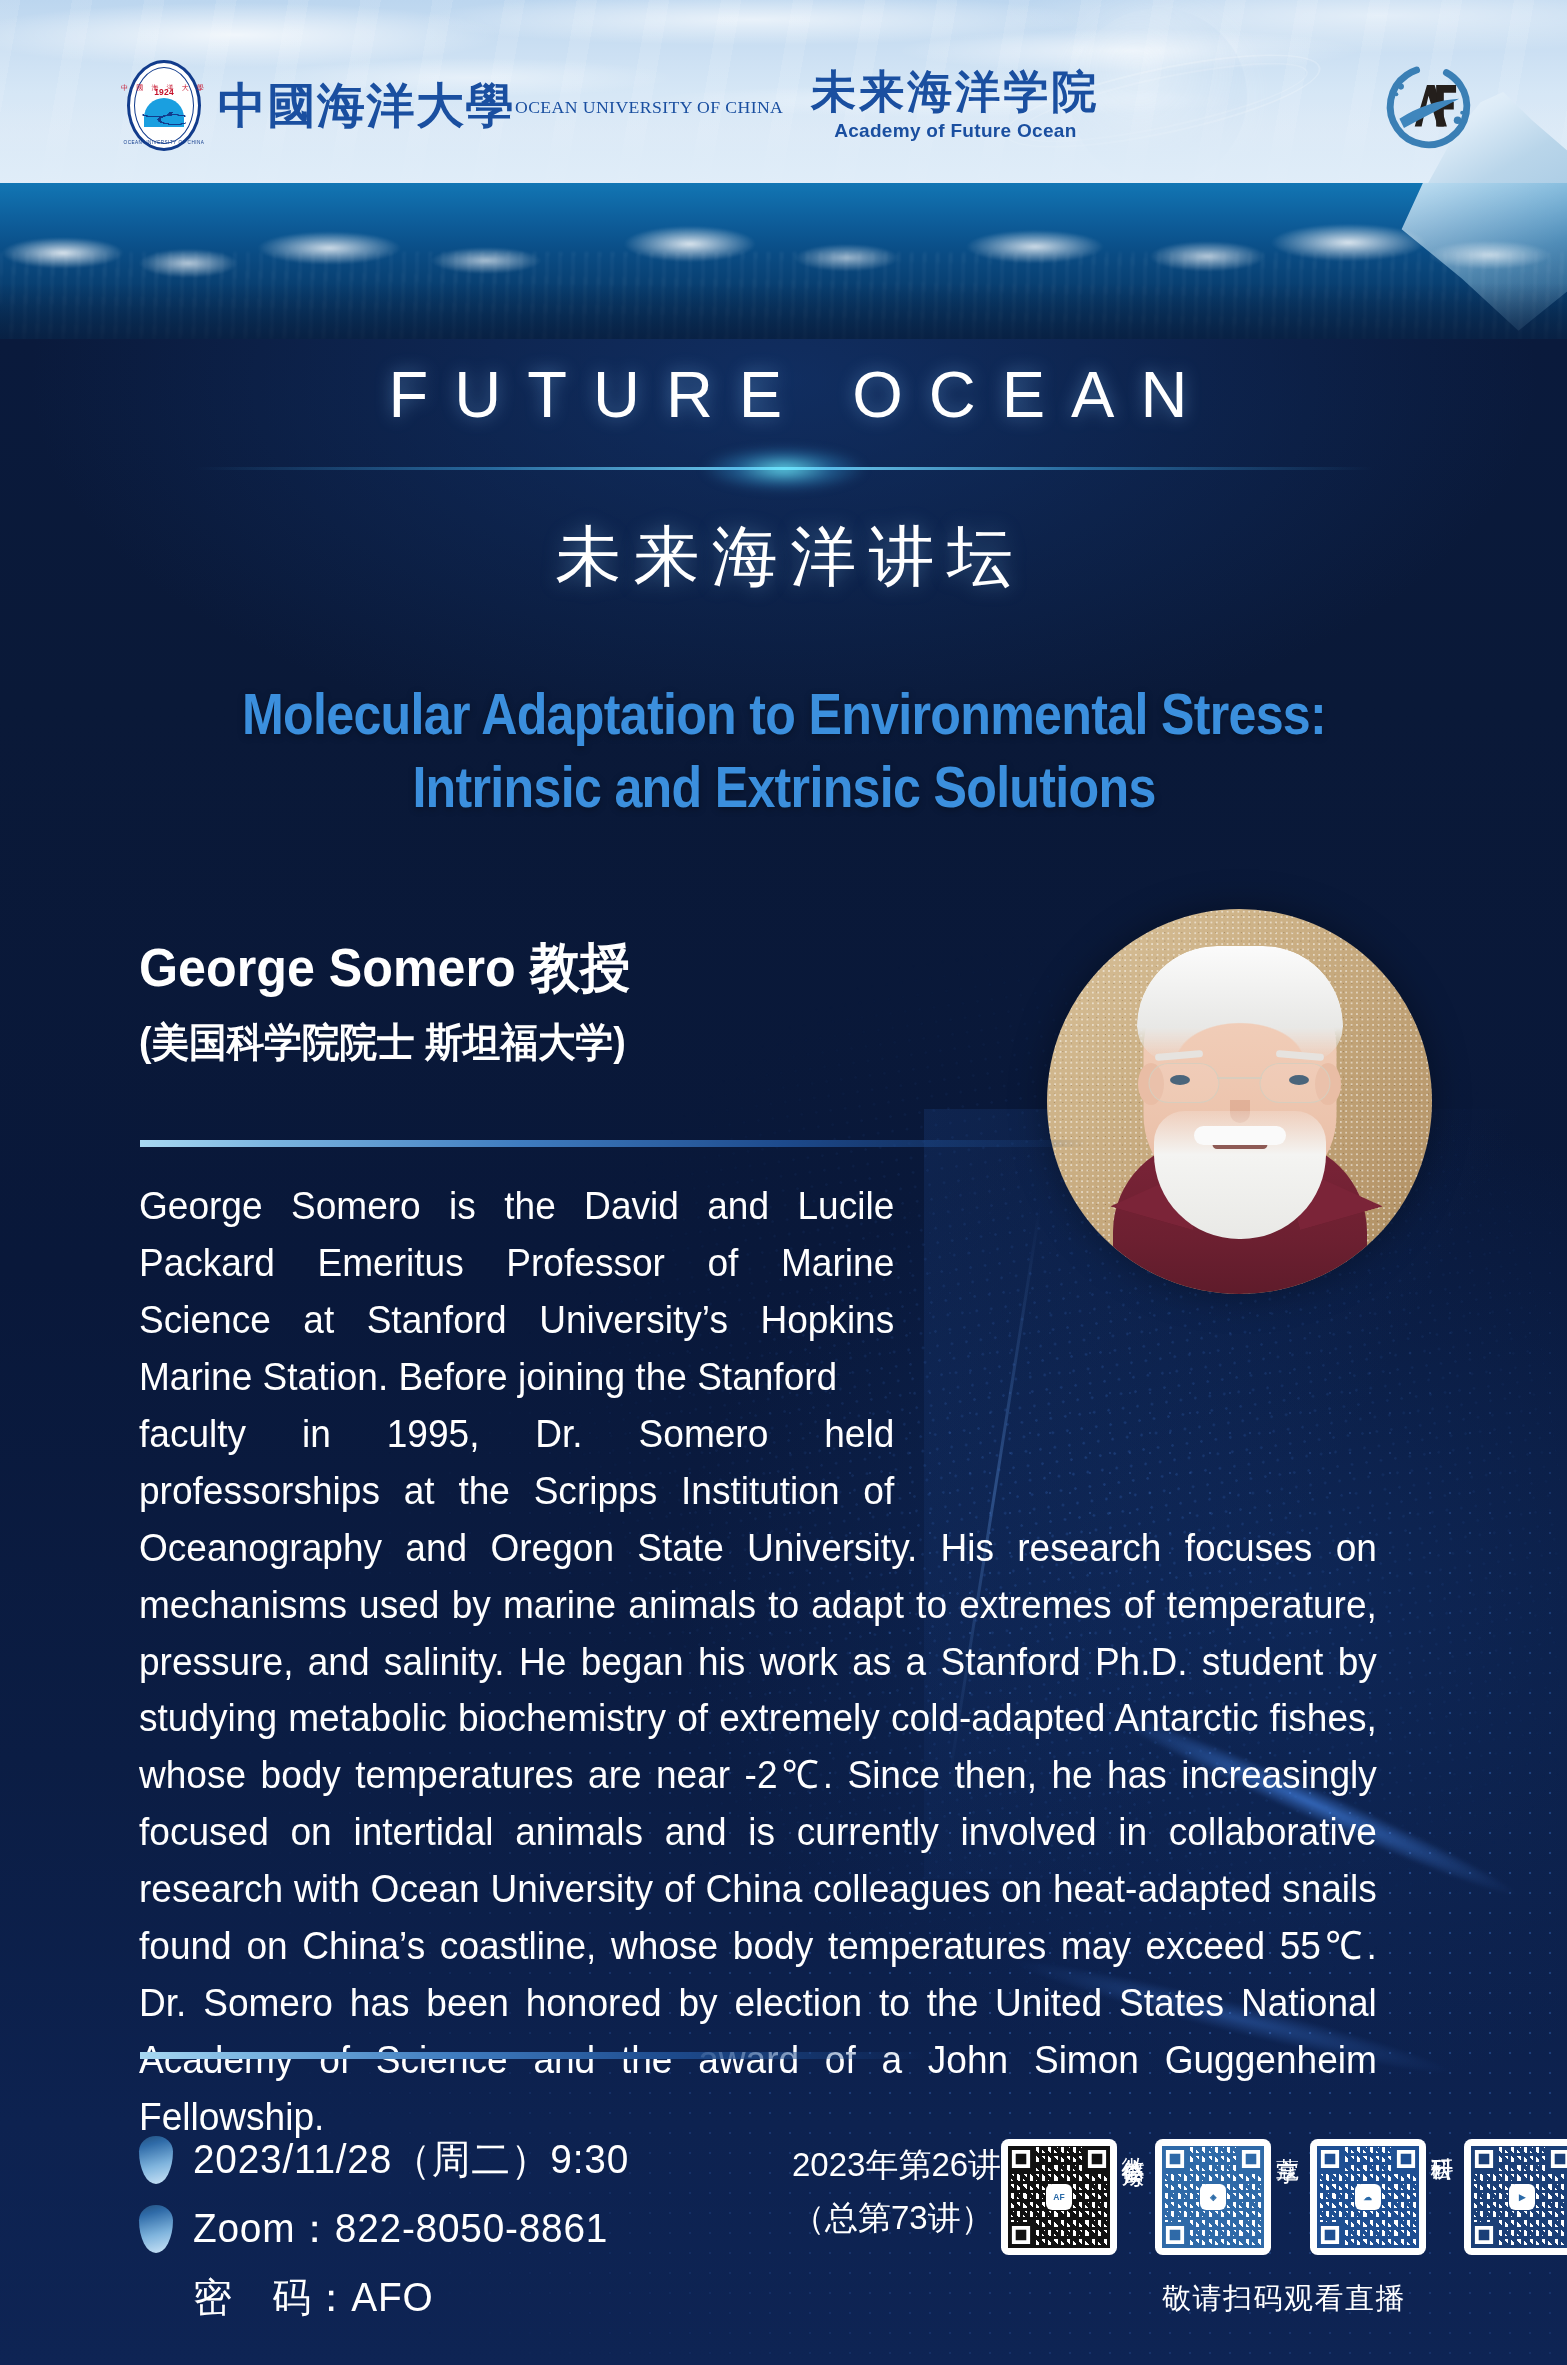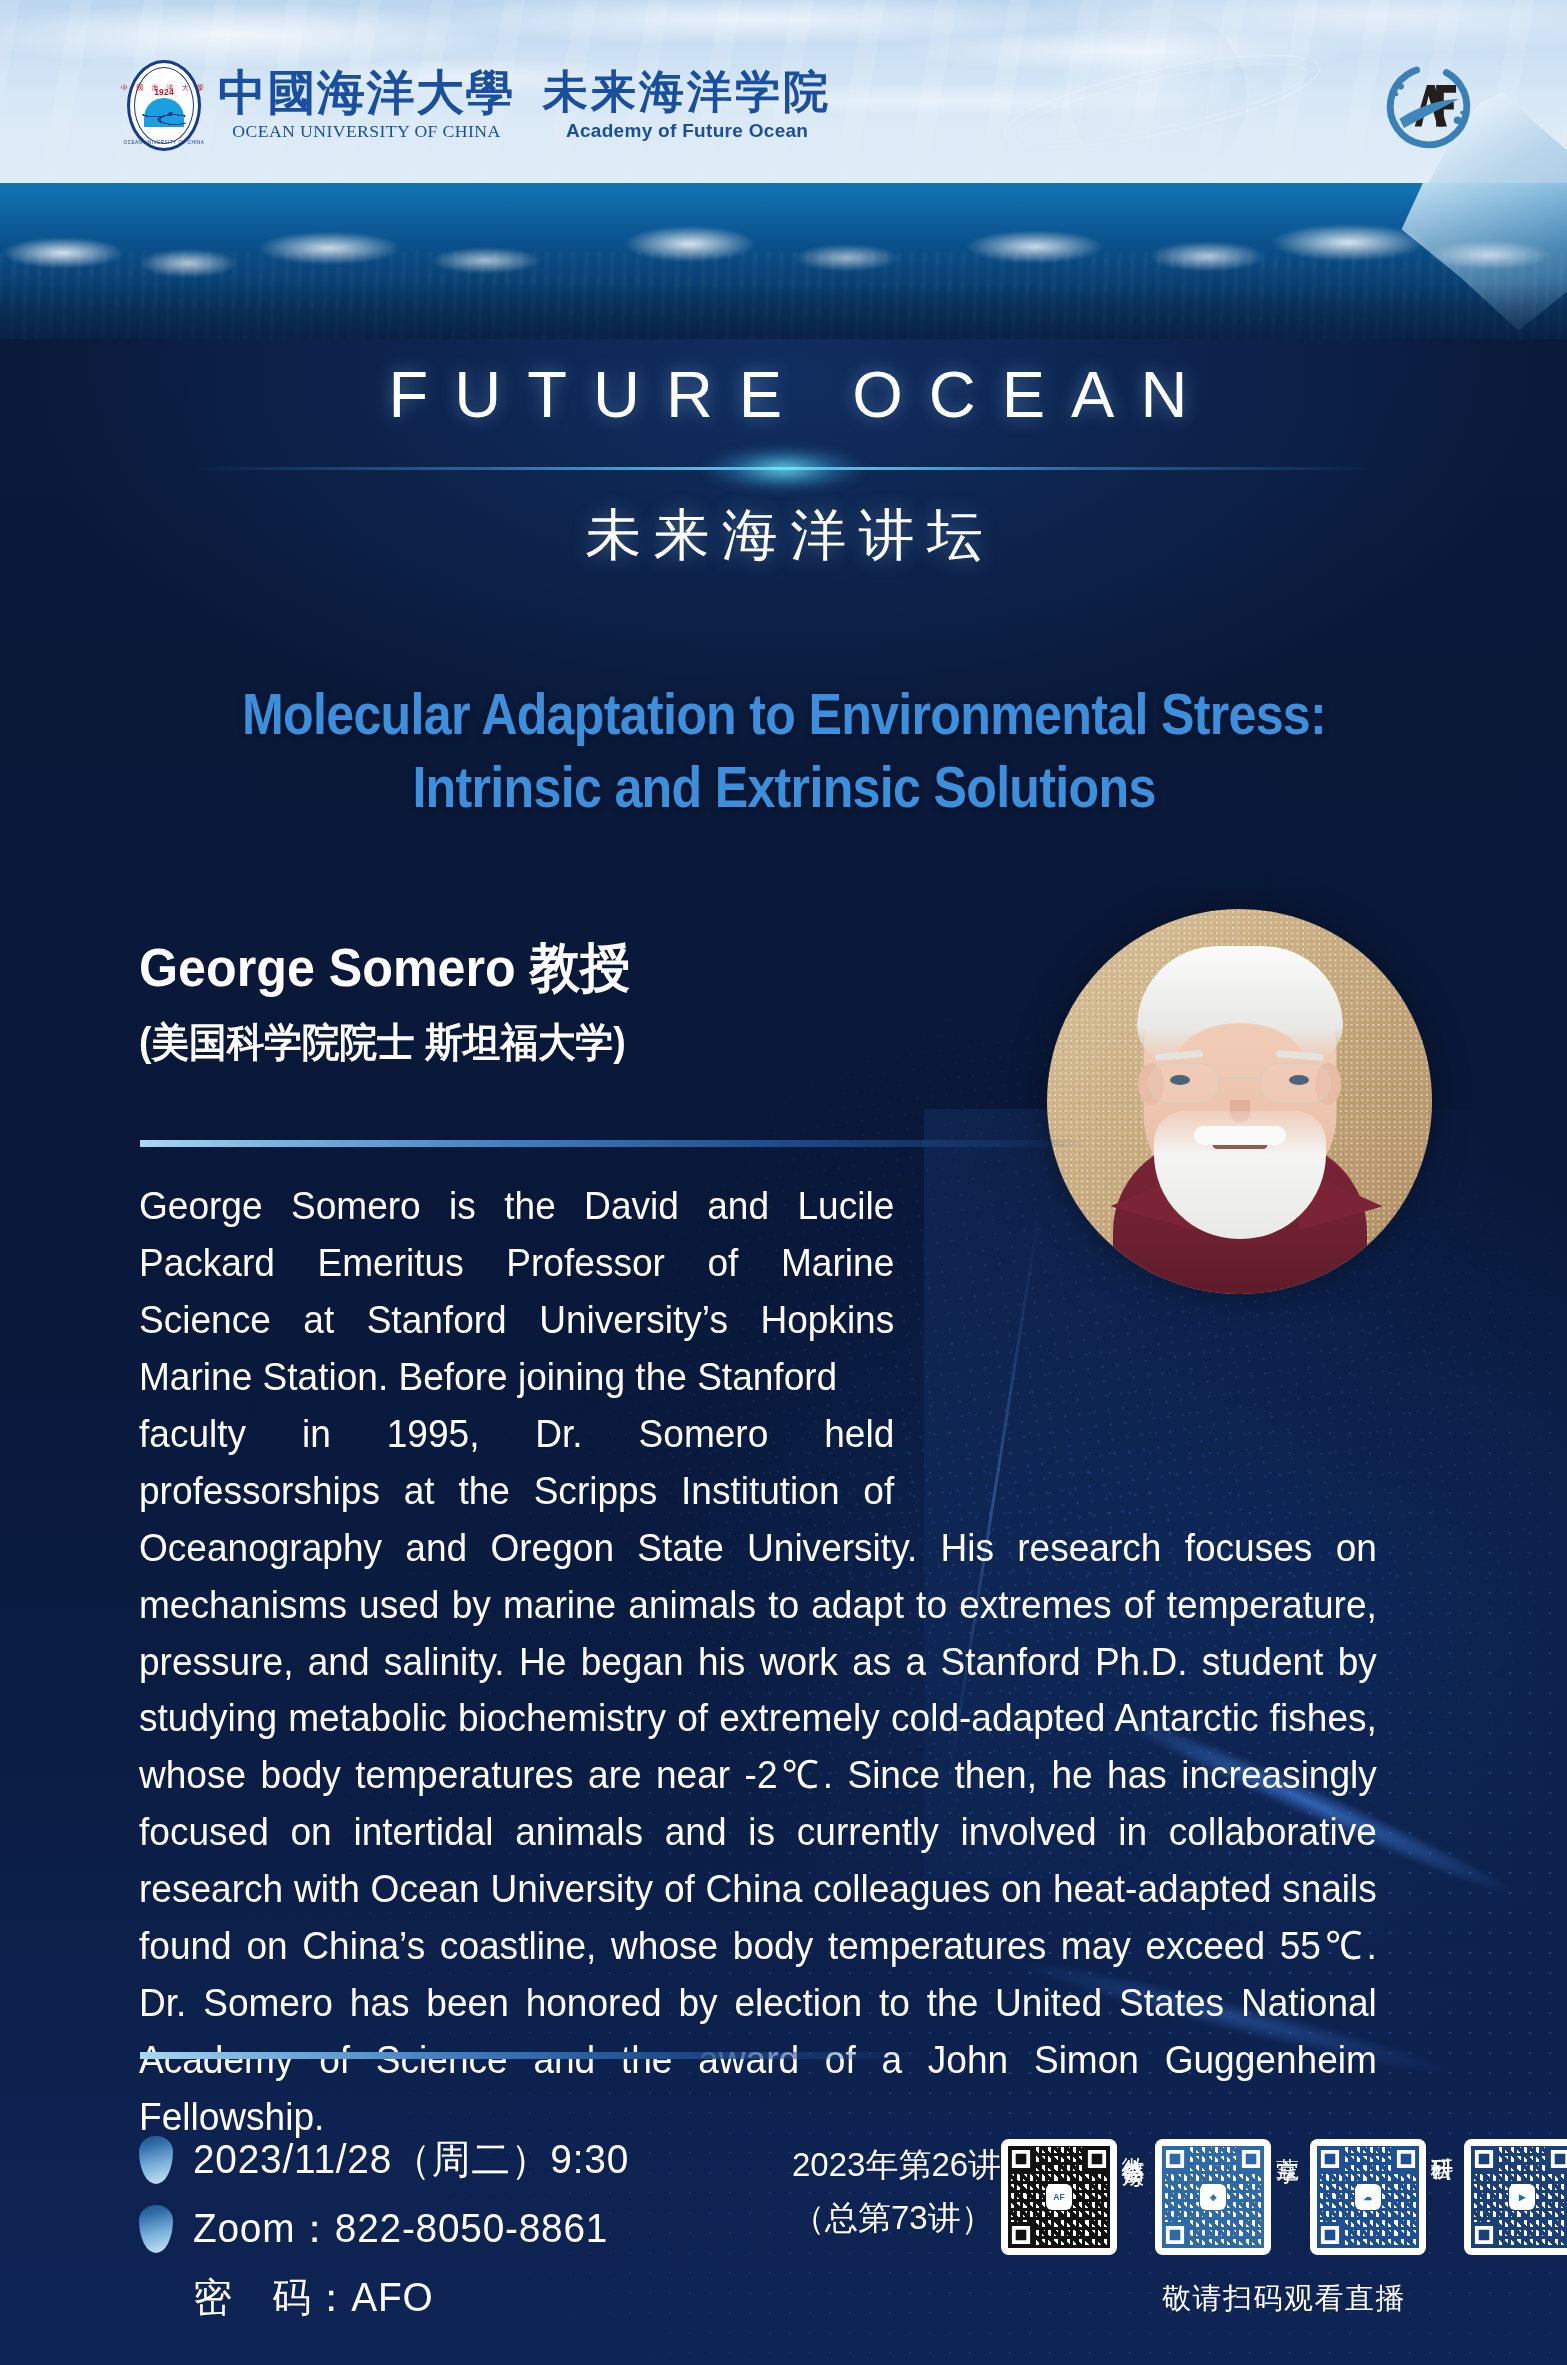--- a/index.html
+++ b/index.html
@@ -104,21 +104,21 @@
     position:absolute; left:50%; bottom:22%; transform:translateX(-50%);
     width:43px; height:17px;
     background:
       radial-gradient(ellipse 23px 7px at 30% 0%, transparent 60%, #123c8c 61%, #123c8c 75%, transparent 76%),
       radial-gradient(ellipse 23px 7px at 75% 45%, transparent 60%, #123c8c 61%, #123c8c 75%, transparent 76%);
   }
   .seal-arc{
     position:absolute; left:50%; bottom:3.1px; transform:translateX(-50%);
     font-size:4.6px; color:#123c8c; letter-spacing:0.5px; white-space:nowrap;
   }
-  .logo-cn-block{ display:flex; flex-direction:column; align-items:center; }
+  .logo-cn-block{ display:flex; flex-direction:row; align-items:center; }
   .logo-cn{
     font-family:"Liberation Serif", serif;
     font-size:48px; font-weight:700; color:#1a4fa0;
     letter-spacing:1.5px; line-height:1;
   }
   .logo-en{
     font-family:"Liberation Serif", serif;
     font-size:17.7px; color:#1a4fa0; letter-spacing:0.4px; margin-top:4.6px;
   }
   .logo-afo-block{ display:flex; flex-direction:column; align-items:center; margin-left:10.8px; }
@@ -231,22 +231,22 @@
     position:relative; width:1178px; height:3.1px; margin:40px auto 0;
     background:linear-gradient(90deg, rgba(30,120,190,0) 0%, rgba(60,160,220,.55) 25%, rgba(120,220,255,.95) 50%, rgba(60,160,220,.55) 75%, rgba(30,120,190,0) 100%);
   }
   .mh-glowline::after{
     content:""; position:absolute; left:50%; top:50%; transform:translate(-50%,-50%);
     width:231px; height:65px;
     background:radial-gradient(ellipse 116px 32px at 50% 50%, rgba(110,240,255,.85), rgba(60,170,230,.35) 42%, transparent 72%);
     filter:blur(4.6px);
   }
   .mh-cn{
-    margin-top:34px;
-    font-size:56px; letter-spacing:12.3px; color:#ffffff; font-weight:300;
+    margin-top:50px;
+    font-size:66px; letter-spacing:12.3px; color:#ffffff; font-weight:300;
     line-height:1.1;
     text-shadow:0 0 20px rgba(150,210,255,.4);
     padding-left:12.3px;
   }
 
   
   .lecture-title{
     position:absolute; left:0; top:678px; width:1568px; text-align:center; z-index:5;
     color:#3b8fdd; font-weight:700; font-size:57px; line-height:1.28;
     letter-spacing:-0.8px;

